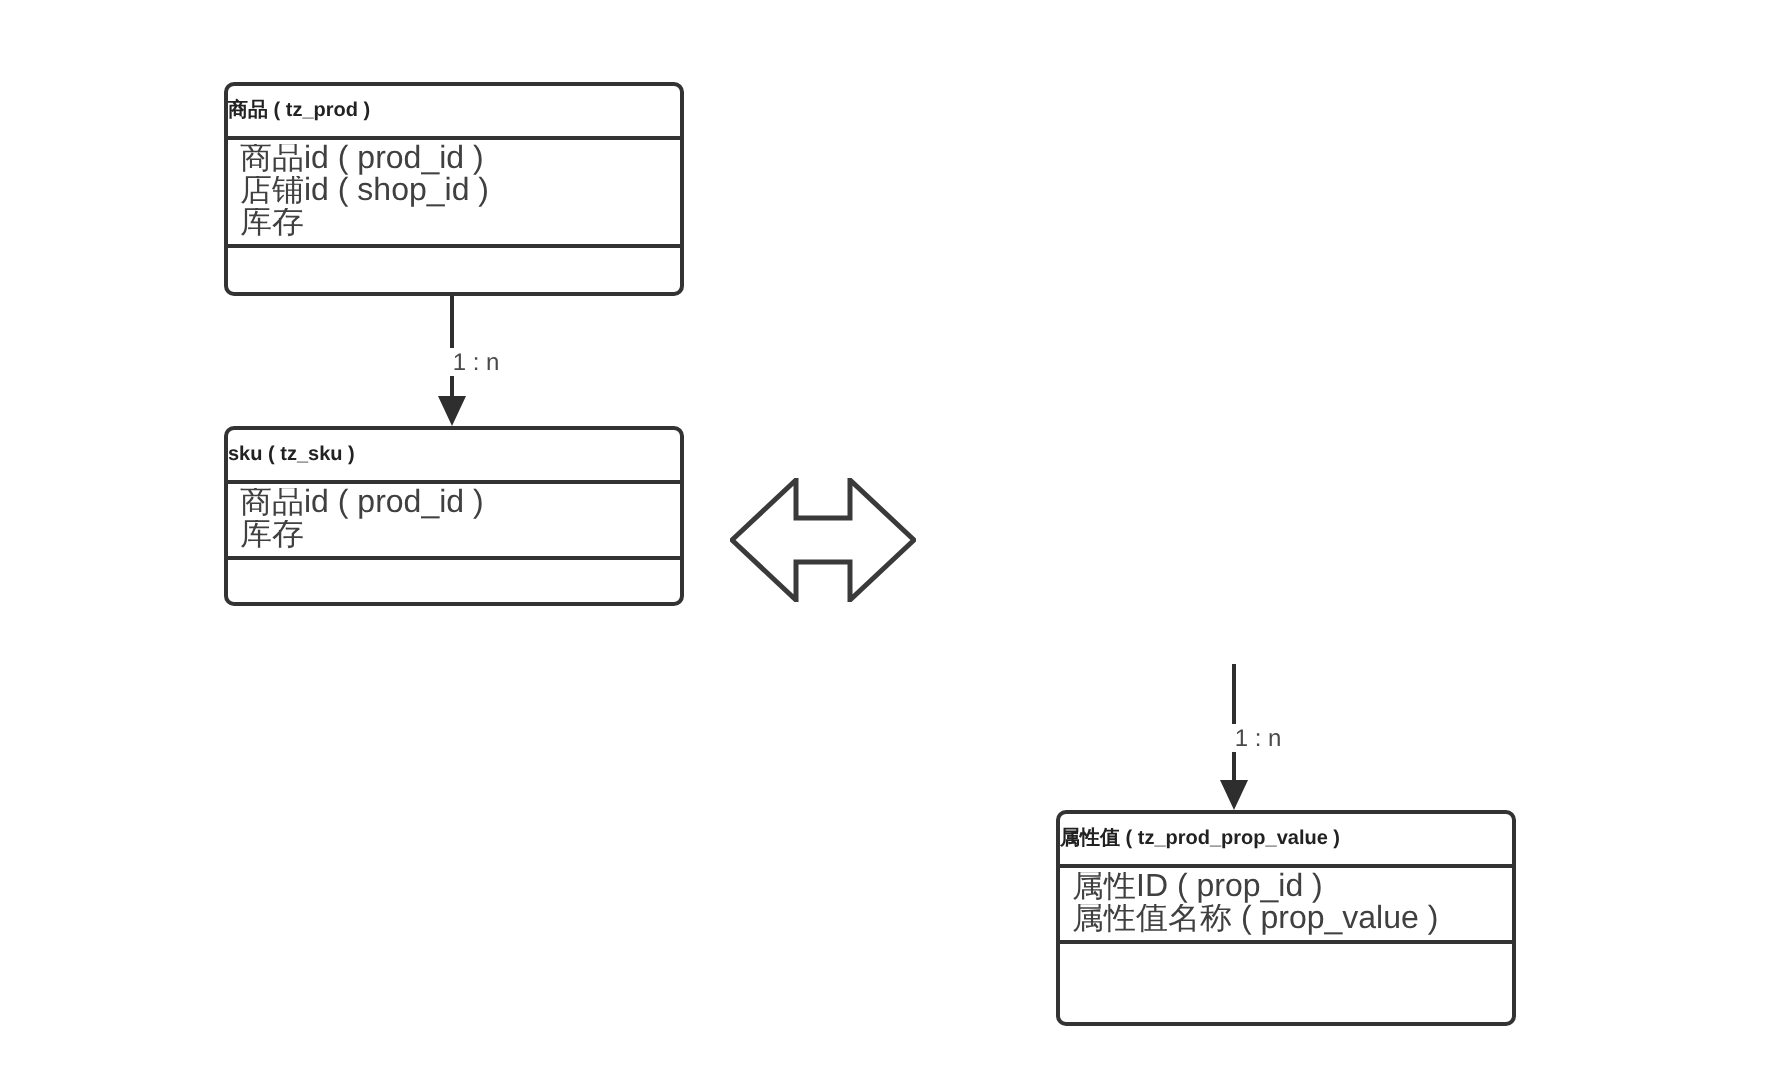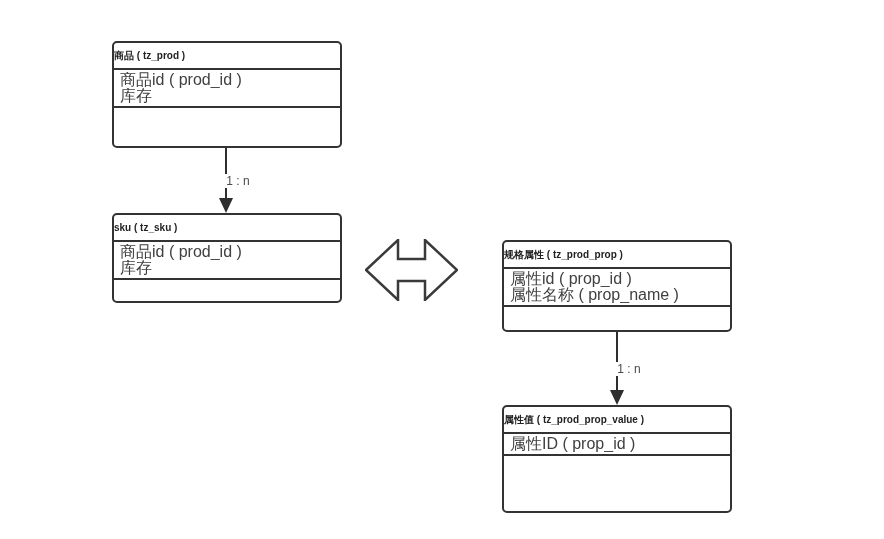--- a/index.html
+++ b/index.html
@@ -45,21 +45,21 @@
     white-space: nowrap;
     overflow: hidden;
   }
   .tbl-footer {
     flex: 1;
   }
   
   .tbl-prod        { left: 112px; top:  41px; width: 230px; height: 107px; }
   .tbl-sku         { left: 112px; top: 213px; width: 230px; height: 90px; }
   .tbl-prop        { left: 502px; top: 240px; width: 230px; height:  92px; }
-  .tbl-prop-value  { left: 502px; top: 405px; width: 230px; height: 108px; }
+  .tbl-prop-value  { left: 528px; top: 405px; width: 230px; height: 108px; }
   
   .vline {
     position: absolute;
     width: 1.5px;
     background: #2e2e2e;
   }
   .vline-1 { left: 225px; top: 148px; height: 50px; }
   .vline-2 { left: 616px; top: 332px; height: 58px; }
   .arrowhead {
     position: absolute;
@@ -94,20 +94,21 @@
 </style>
 </head>
 <body>
 
 <div class="canvas">
 
   <div class="tbl tbl-prod">
     <div class="tbl-title">商品 ( tz_prod )</div>
     <div class="tbl-fields">
       <div class="tbl-field">商品id ( prod_id )</div>
+      <div class="tbl-field">店铺id ( shop_id )</div>
       <div class="tbl-field">库存</div>
     </div>
     <div class="tbl-footer"></div>
   </div>
 
   <div class="vline vline-1"></div>
   <div class="arrowhead arrowhead-1"></div>
   <div class="conn-label conn-label-1">1 : n</div>
 
   <div class="tbl tbl-sku">
@@ -116,34 +117,27 @@
       <div class="tbl-field">商品id ( prod_id )</div>
       <div class="tbl-field">库存</div>
     </div>
     <div class="tbl-footer"></div>
   </div>
 
   <svg class="double-arrow" viewBox="0 0 93 62" xmlns="http://www.w3.org/2000/svg">
     <polygon points="1,31 33,1 33,20 60,20 60,1 92,31 60,61 60,42 33,42 33,61" fill="#ffffff" stroke="#3a3a3a" stroke-width="2.5" stroke-linejoin="miter"></polygon>
   </svg>
 
-  <div class="tbl tbl-prop">
-    <div class="tbl-title">规格属性 ( tz_prod_prop )</div>
-    <div class="tbl-fields">
-      <div class="tbl-field">属性id ( prop_id )</div>
-      <div class="tbl-field">属性名称 ( prop_name )</div>
-    </div>
-    <div class="tbl-footer"></div>
-  </div>
 
   <div class="vline vline-2"></div>
   <div class="arrowhead arrowhead-2"></div>
   <div class="conn-label conn-label-2">1 : n</div>
 
   <div class="tbl tbl-prop-value">
     <div class="tbl-title">属性值 ( tz_prod_prop_value )</div>
     <div class="tbl-fields">
       <div class="tbl-field">属性ID ( prop_id )</div>
+      <div class="tbl-field">属性值名称 ( prop_value )</div>
     </div>
     <div class="tbl-footer"></div>
   </div>
 
 </div>
 
 </body></html>

